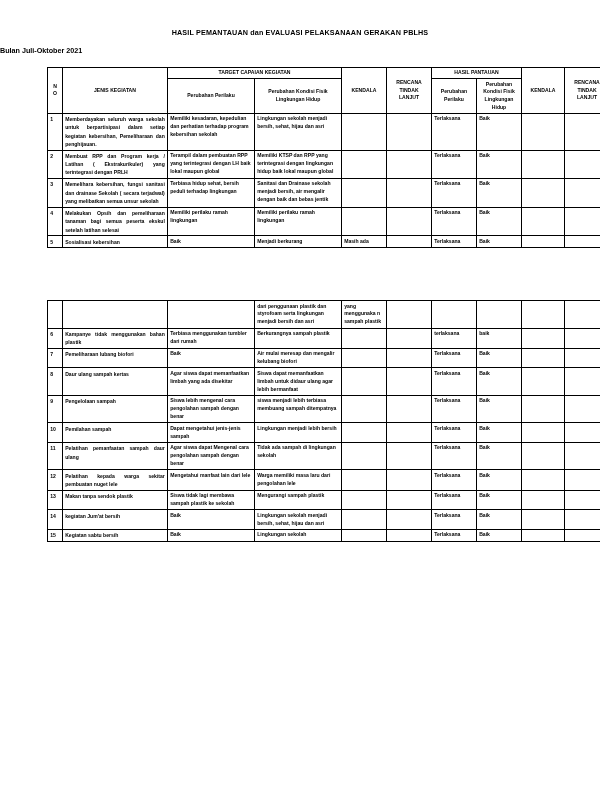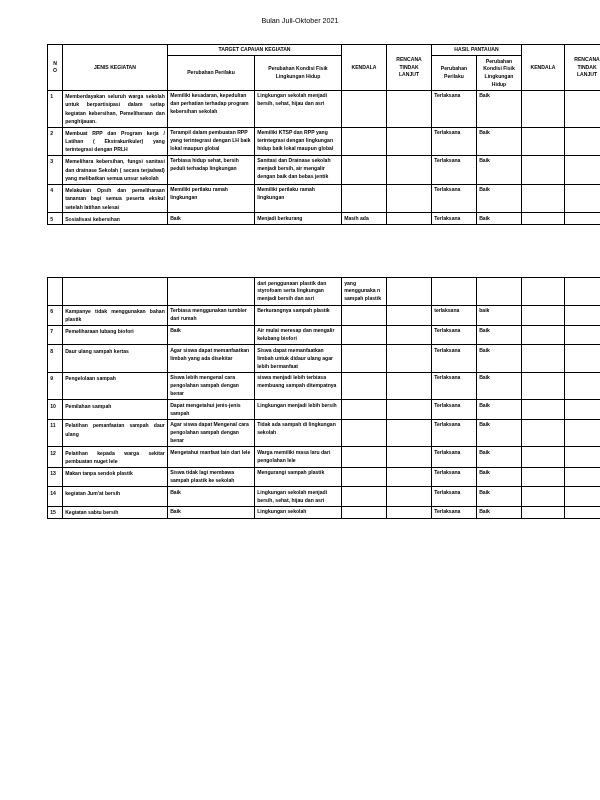--- a/index.html
+++ b/index.html
@@ -24,24 +24,24 @@
   }
   .doc-title {
     text-align: center;
     font-size: 7.2px;
     font-weight: bold;
     letter-spacing: 0.15px;
     margin: 0;
     padding-top: 28px;
   }
   .doc-subtitle {
-    text-align: center;
+    text-align: left;
     font-size: 7.2px;
-    font-weight: normal;
-    margin: 7px;
+    font-weight: bold;
+    margin: 0;
     padding-top: 9px;
   }
   .table-wrap {
     padding-left: 47px;
     padding-right: 41px;
   }
   table.grid {
     border-collapse: collapse;
     table-layout: fixed;
     width: 512px;
@@ -87,20 +87,21 @@
   .c-has-k   { width: 45px; }
   .c-kend2   { width: 43px; }
   .c-rtl2    { width: 45px; }
   .tight { line-height: 1.55; }
 </style>
 </head>
 <body>
 
 <div class="page">
 
+  <div class="doc-title">HASIL PEMANTAUAN dan EVALUASI PELAKSANAAN GERAKAN PBLHS</div>
   <div class="doc-subtitle">Bulan Juli-Oktober 2021</div>
 
   <div class="table-wrap" style="padding-top:12px;">
     <table class="grid">
       <colgroup>
         <col class="c-no">
           <col class="c-jenis">
           <col class="c-tgt-p">
           <col class="c-tgt-k">
         <col class="c-kend1">

